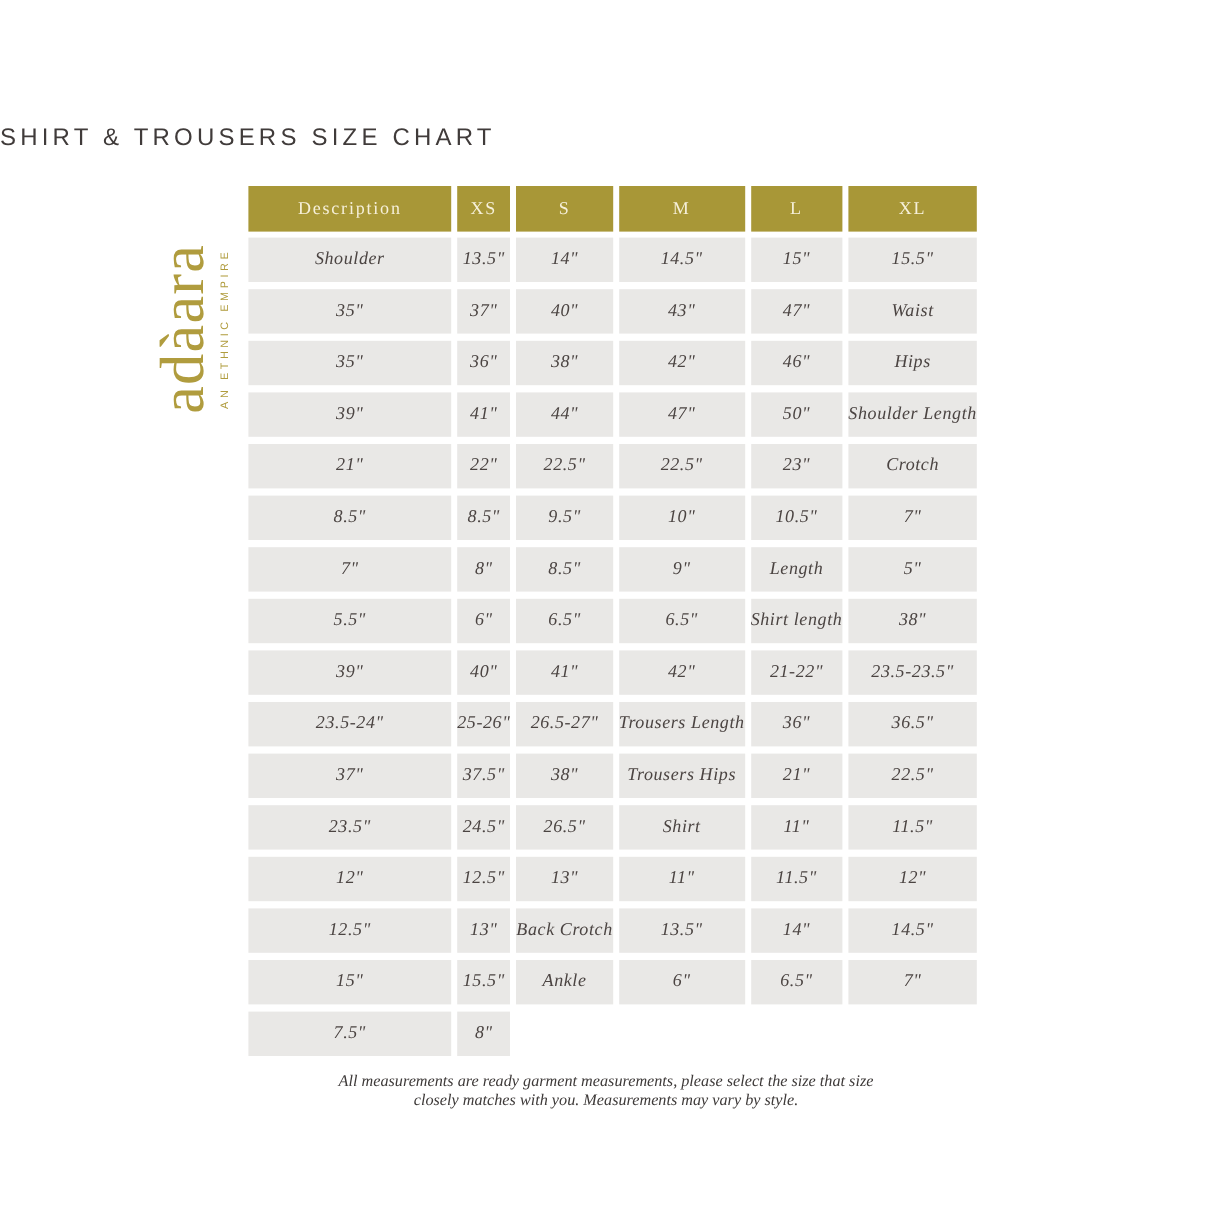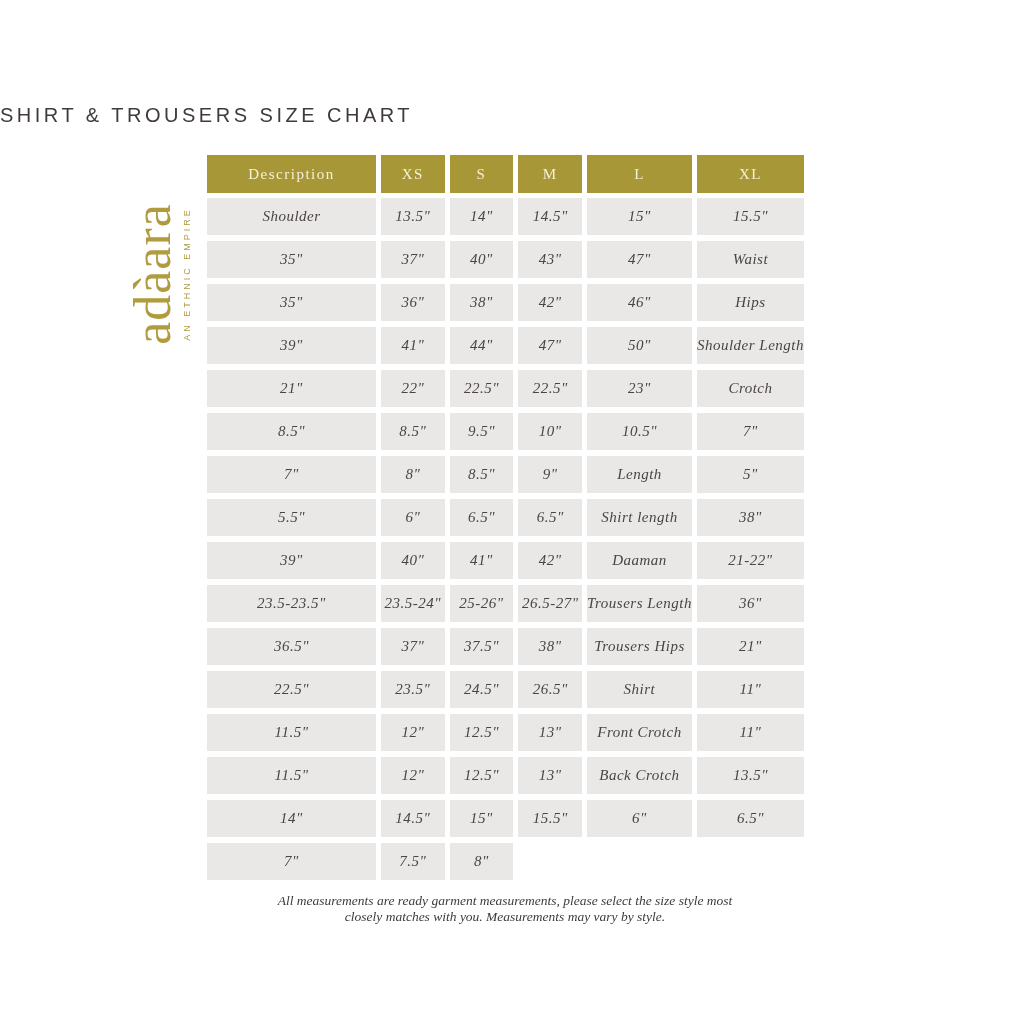--- a/index.html
+++ b/index.html
@@ -165,21 +165,20 @@
       <div class="cell">5.5"</div>
       <div class="cell">6"</div>
       <div class="cell">6.5"</div>
       <div class="cell">6.5"</div>
       <div class="cell">Shirt length</div>
       <div class="cell">38"</div>
       <div class="cell">39"</div>
       <div class="cell">40"</div>
       <div class="cell">41"</div>
       <div class="cell">42"</div>
-      <div class="cell">Daaman</div>
       <div class="cell">21-22"</div>
       <div class="cell">23.5-23.5"</div>
       <div class="cell">23.5-24"</div>
       <div class="cell">25-26"</div>
       <div class="cell">26.5-27"</div>
       <div class="cell">Trousers Length</div>
       <div class="cell">36"</div>
       <div class="cell">36.5"</div>
       <div class="cell">37"</div>
       <div class="cell">37.5"</div>
@@ -189,37 +188,37 @@
       <div class="cell">22.5"</div>
       <div class="cell">23.5"</div>
       <div class="cell">24.5"</div>
       <div class="cell">26.5"</div>
       <div class="cell">Shirt</div>
       <div class="cell">11"</div>
       <div class="cell">11.5"</div>
       <div class="cell">12"</div>
       <div class="cell">12.5"</div>
       <div class="cell">13"</div>
-      <div class="cell">Front Crotch</div>
       <div class="cell">11"</div>
       <div class="cell">11.5"</div>
       <div class="cell">12"</div>
       <div class="cell">12.5"</div>
       <div class="cell">13"</div>
       <div class="cell">Back Crotch</div>
       <div class="cell">13.5"</div>
       <div class="cell">14"</div>
       <div class="cell">14.5"</div>
       <div class="cell">15"</div>
       <div class="cell">15.5"</div>
+      <div class="cell">Ankle</div>
       <div class="cell">6"</div>
       <div class="cell">6.5"</div>
       <div class="cell">7"</div>
       <div class="cell">7.5"</div>
       <div class="cell">8"</div>
     </div>
 
   <div class="footer-note">
-    <div>All measurements are ready garment measurements, please select the size style most</div>
+    <div>All measurements are ready garment measurements, please select the size that size</div>
     <div>closely matches with you. Measurements may vary by style.</div>
   </div>
 
 </div>
 
 </body></html>

